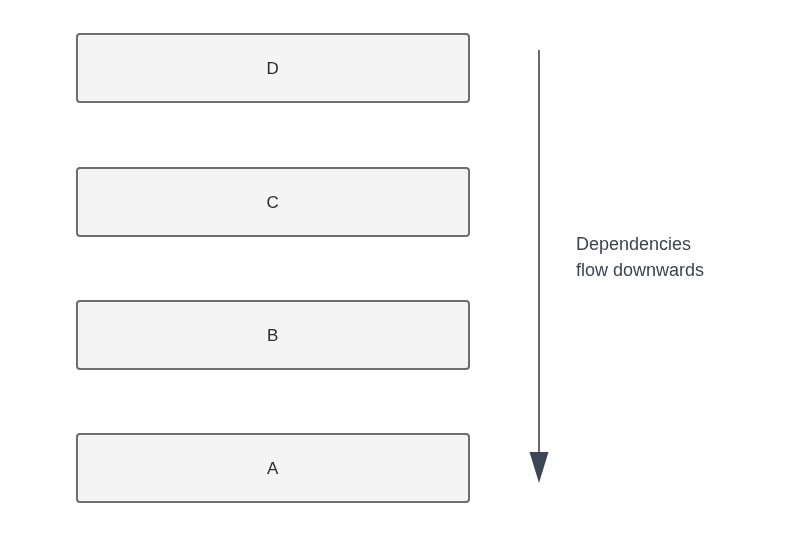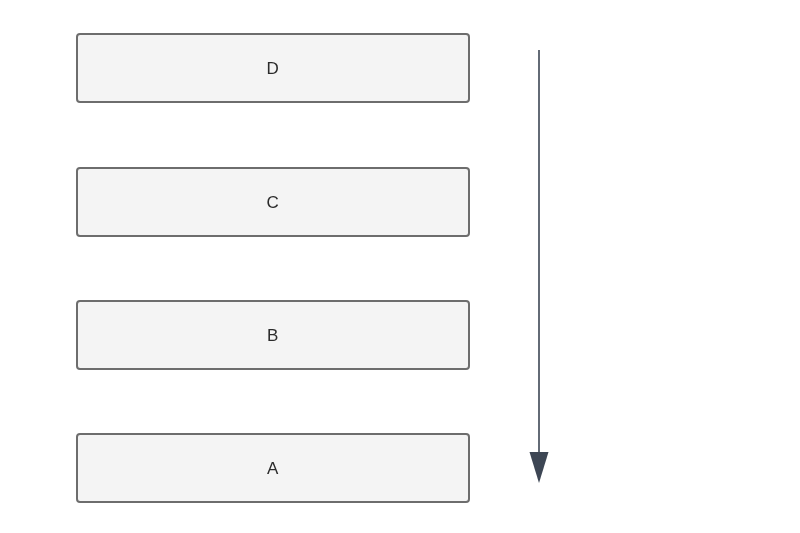--- a/index.html
+++ b/index.html
@@ -94,14 +94,18 @@
 
   <div class="layer-box" id="box-a">
     <span class="layer-label">A</span>
   </div>
 
   <svg id="arrow-svg" viewBox="0 0 42 450">
     <line x1="20" y1="10" x2="20" y2="412" stroke="#3d4654" stroke-width="1.6"></line>
     <polygon points="20,443 10.5,412 29.5,412" fill="#3d4654"></polygon>
   </svg>
 
+  <div id="flow-annotation">
+    <span class="anno-line">Dependencies</span>
+    <span class="anno-line">flow downwards</span>
+  </div>
 
 </div>
 
 </body></html>

